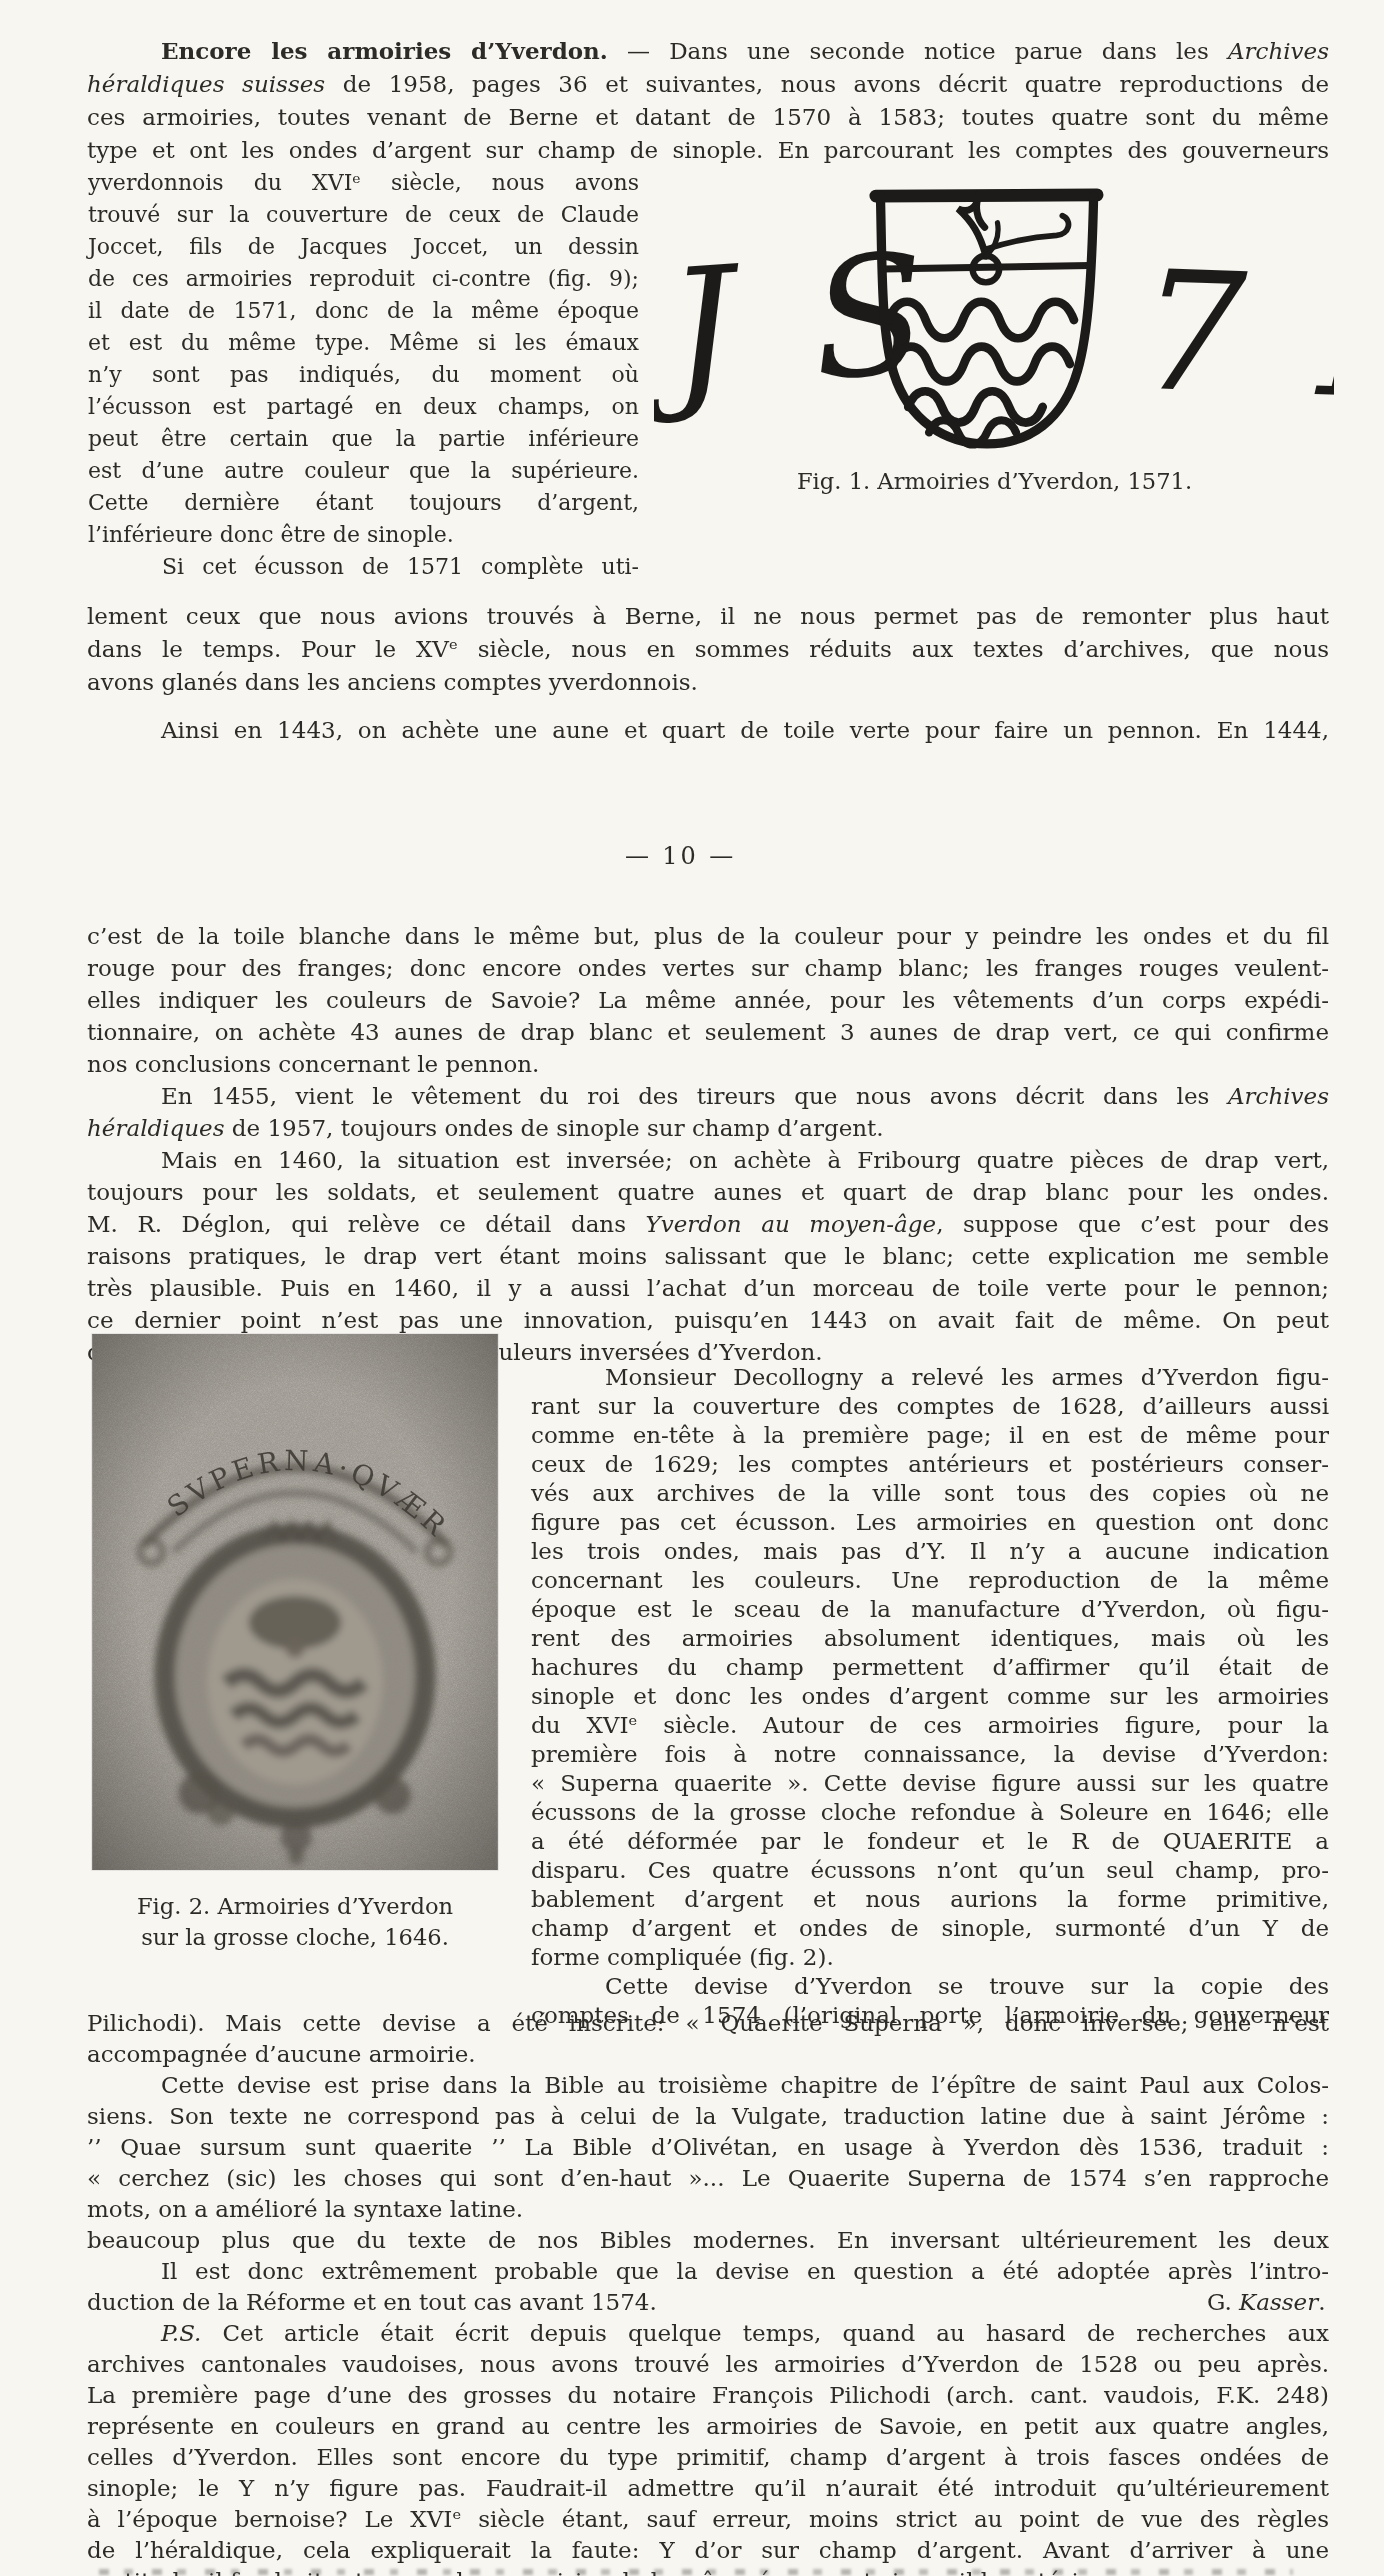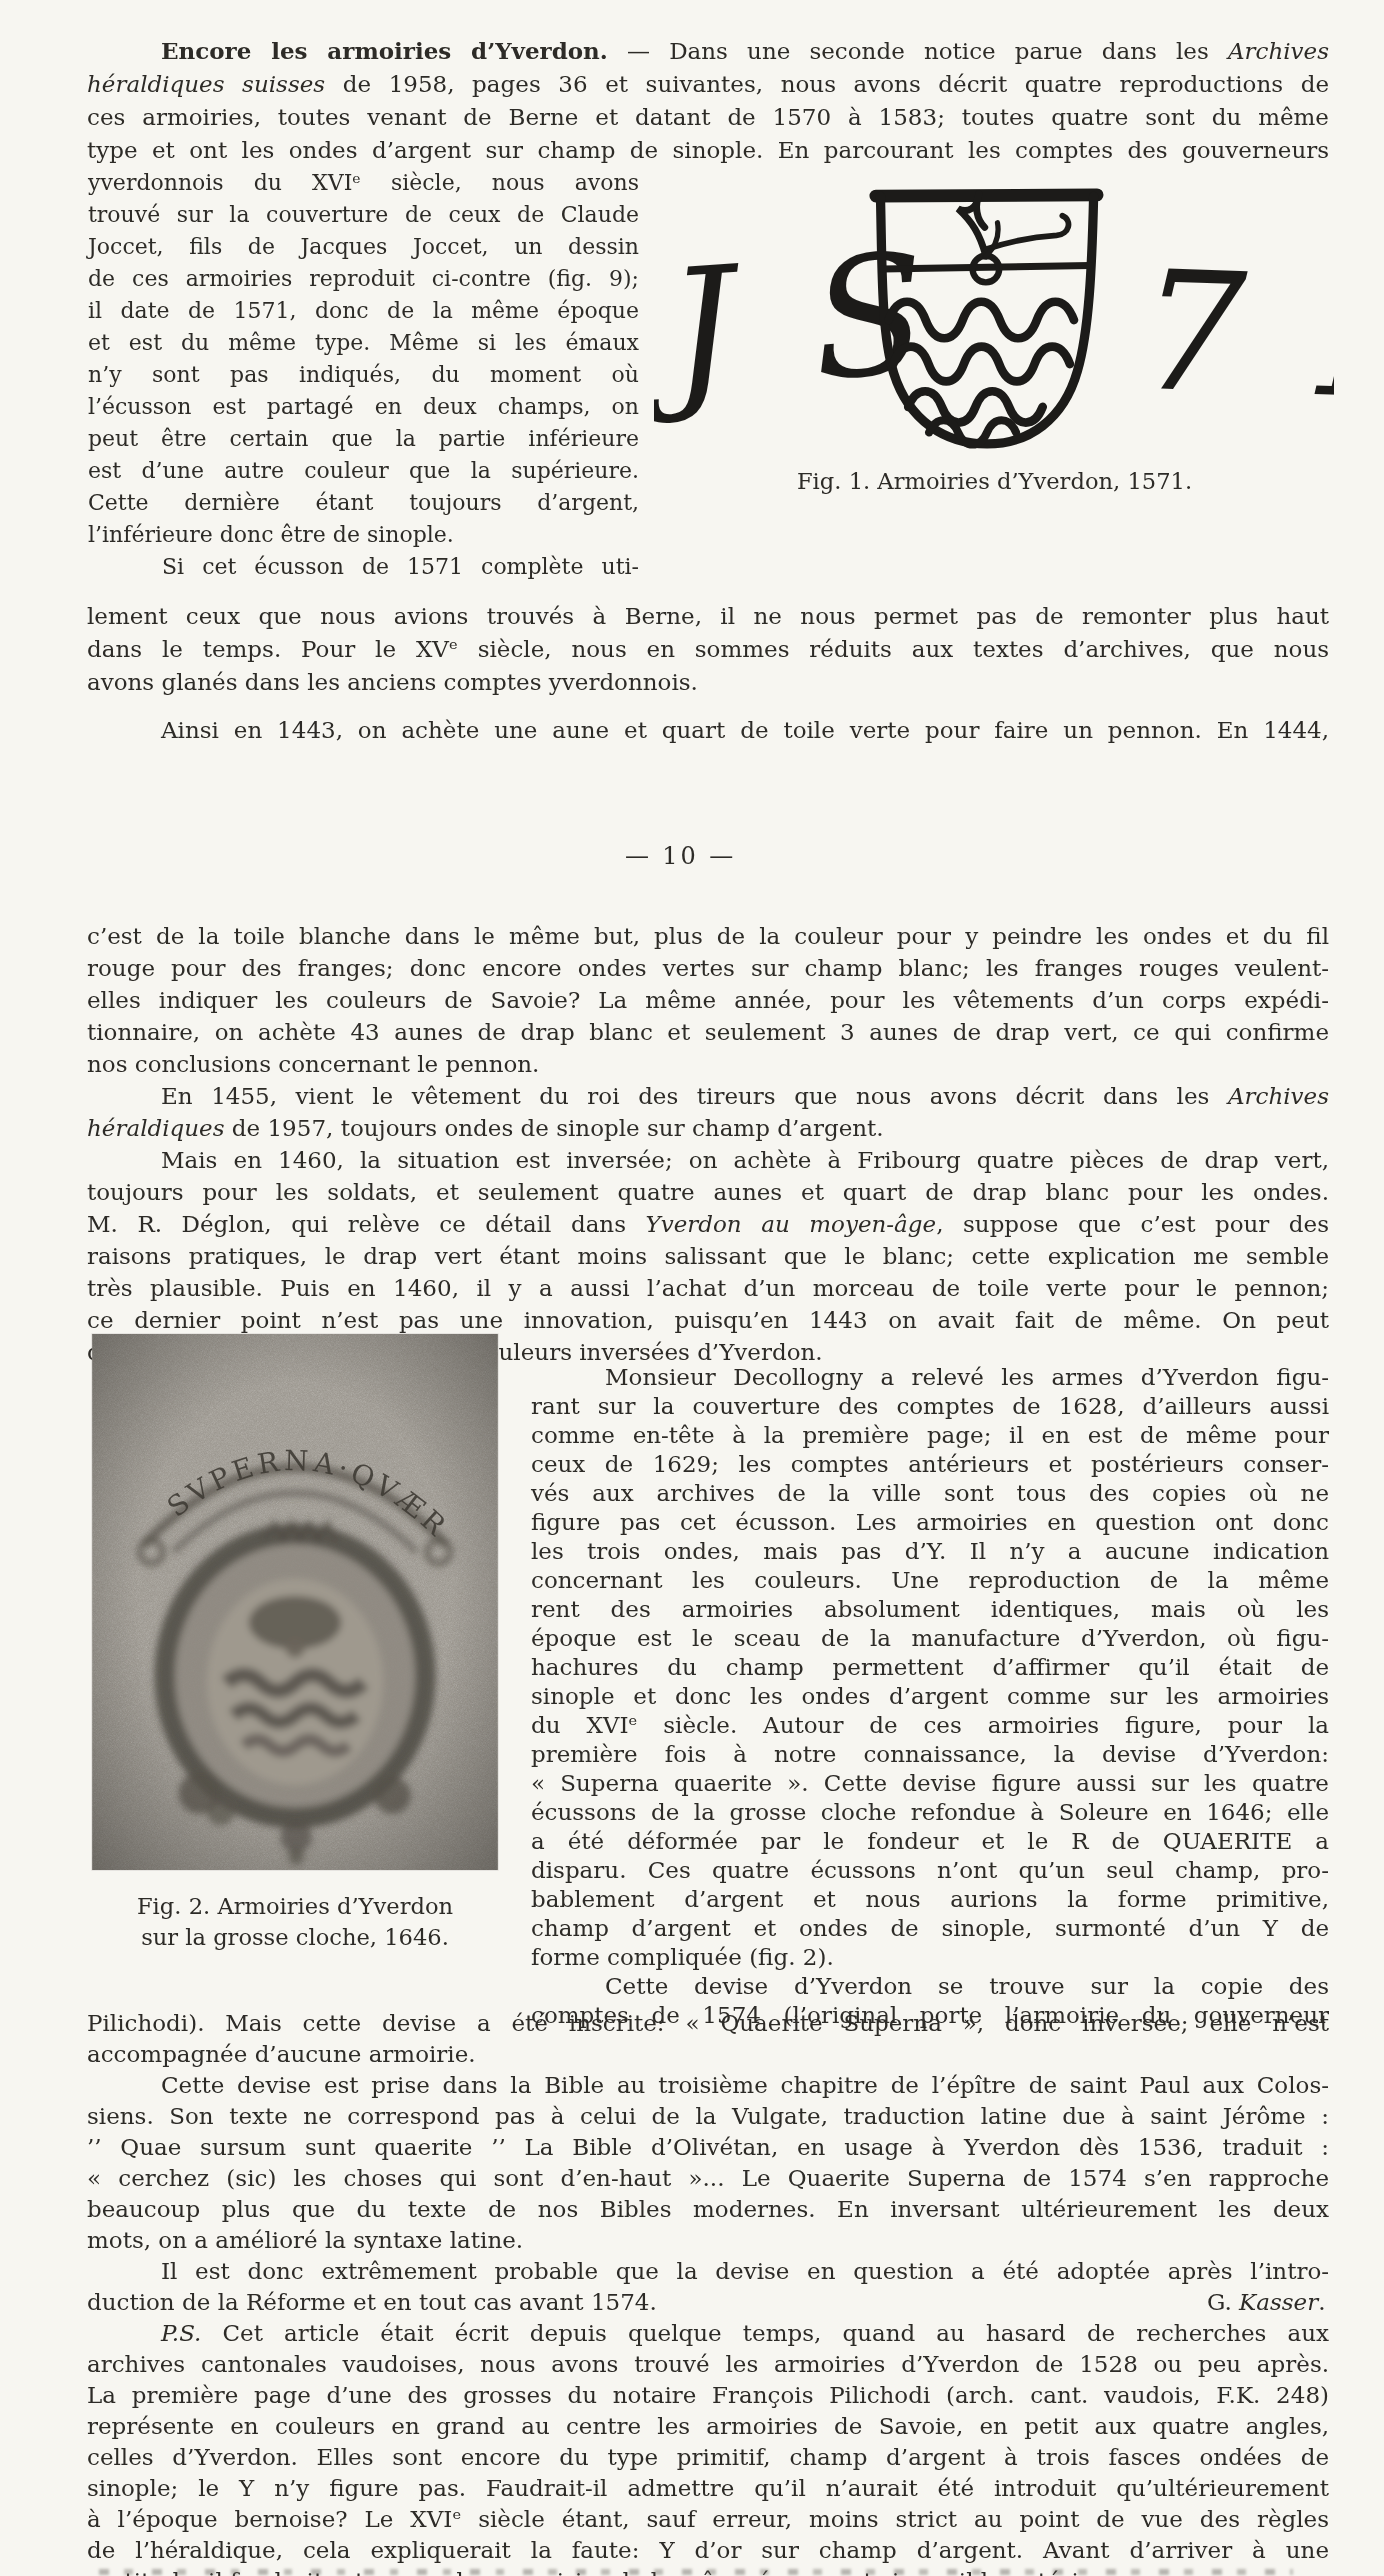--- a/index.html
+++ b/index.html
@@ -191,22 +191,22 @@
   <div class="tb rightcol">
 
   <div class="line indent">Monsieur Decollogny a relevé les armes d’Yverdon figu-</div>
       <div class="line">rant sur la couverture des comptes de 1628, d’ailleurs aussi</div>
       <div class="line">comme en-tête à la première page; il en est de même pour</div>
       <div class="line">ceux de 1629; les comptes antérieurs et postérieurs conser-</div>
       <div class="line">vés aux archives de la ville sont tous des copies où ne</div>
       <div class="line">figure pas cet écusson. Les armoiries en question ont donc</div>
       <div class="line">les trois ondes, mais pas d’Y. Il n’y a aucune indication</div>
       <div class="line">concernant les couleurs. Une reproduction de la même</div>
+      <div class="line">époque est le sceau de la manufacture d’Yverdon, où figu-</div>
       <div class="line">rent des armoiries absolument identiques, mais où les</div>
-      <div class="line">époque est le sceau de la manufacture d’Yverdon, où figu-</div>
       <div class="line">hachures du champ permettent d’affirmer qu’il était de</div>
       <div class="line">sinople et donc les ondes d’argent comme sur les armoiries</div>
       <div class="line">du XVIᵉ siècle. Autour de ces armoiries figure, pour la</div>
       <div class="line">première fois à notre connaissance, la devise d’Yverdon:</div>
       <div class="line">« Superna quaerite ». Cette devise figure aussi sur les quatre</div>
       <div class="line">écussons de la grosse cloche refondue à Soleure en 1646; elle</div>
       <div class="line">a été déformée par le fondeur et le R de QUAERITE a</div>
       <div class="line">disparu. Ces quatre écussons n’ont qu’un seul champ, pro-</div>
       <div class="line">bablement d’argent et nous aurions la forme primitive,</div>
       <div class="line">champ d’argent et ondes de sinople, surmonté d’un Y de</div>
@@ -216,22 +216,22 @@
     </div>
 
   <div class="tb tail">
 
   <div class="line">Pilichodi). Mais cette devise a été inscrite: « Quaerite Superna », donc inversée; elle n’est</div>
       <div class="line end">accompagnée d’aucune armoirie.</div>
       <div class="line indent">Cette devise est prise dans la Bible au troisième chapitre de l’épître de saint Paul aux Colos-</div>
       <div class="line">siens. Son texte ne correspond pas à celui de la Vulgate, traduction latine due à saint Jérôme :</div>
       <div class="line">’’ Quae sursum sunt quaerite ’’ La Bible d’Olivétan, en usage à Yverdon dès 1536, traduit :</div>
       <div class="line">« cerchez (sic) les choses qui sont d’en-haut »... Le Quaerite Superna de 1574 s’en rapproche</div>
+      <div class="line end">mots, on a amélioré la syntaxe latine.</div>
       <div class="line">beaucoup plus que du texte de nos Bibles modernes. En inversant ultérieurement les deux</div>
-      <div class="line end">mots, on a amélioré la syntaxe latine.</div>
       <div class="line indent">Il est donc extrêmement probable que la devise en question a été adoptée après l’intro-</div>
       <div class="line end">duction de la Réforme et en tout cas avant 1574.<span class="tail-right">G. <i>Kasser</i>.</span></div>
       <div class="line indent"><i>P.S.</i> Cet article était écrit depuis quelque temps, quand au hasard de recherches aux</div>
       <div class="line">archives cantonales vaudoises, nous avons trouvé les armoiries d’Yverdon de 1528 ou peu après.</div>
       <div class="line">La première page d’une des grosses du notaire François Pilichodi (arch. cant. vaudois, F.K. 248)</div>
       <div class="line">représente en couleurs en grand au centre les armoiries de Savoie, en petit aux quatre angles,</div>
       <div class="line">celles d’Yverdon. Elles sont encore du type primitif, champ d’argent à trois fasces ondées de</div>
       <div class="line">sinople; le Y n’y figure pas. Faudrait-il admettre qu’il n’aurait été introduit qu’ultérieurement</div>
       <div class="line">à l’époque bernoise? Le XVIᵉ siècle étant, sauf erreur, moins strict au point de vue des règles</div>
       <div class="line">de l’héraldique, cela expliquerait la faute: Y d’or sur champ d’argent. Avant d’arriver à une</div>

